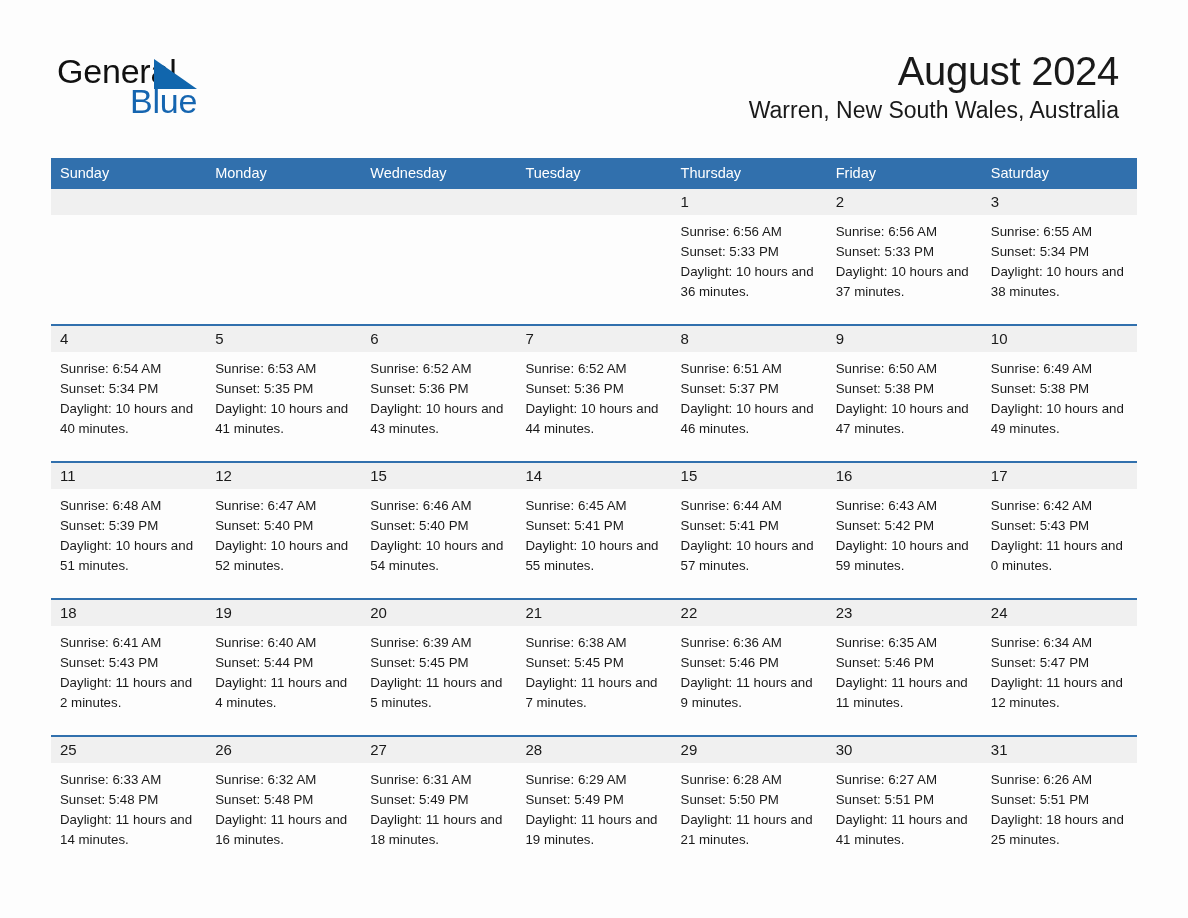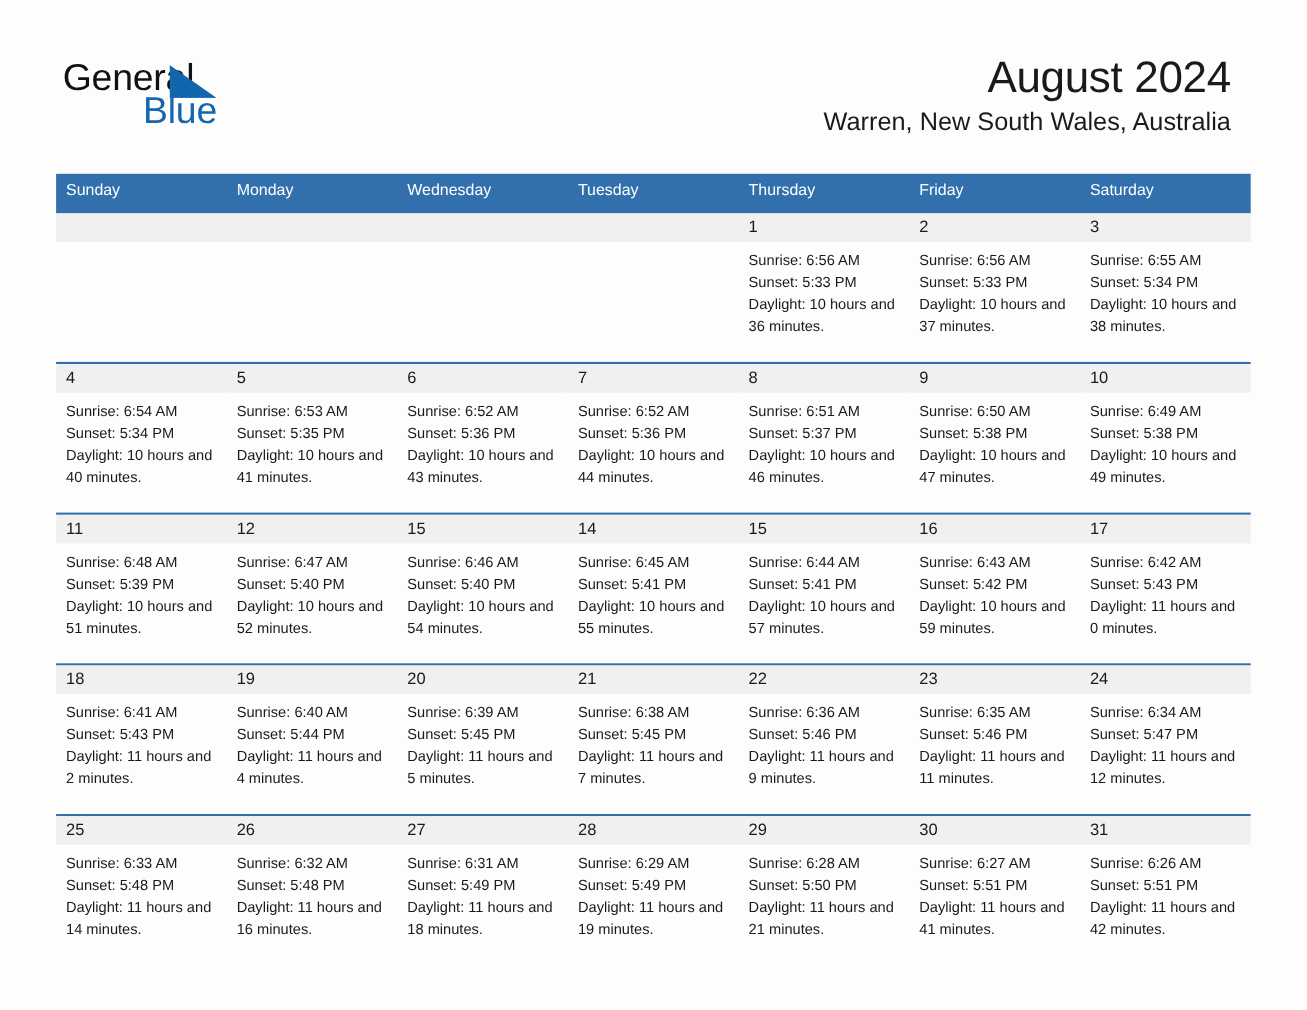--- a/index.html
+++ b/index.html
@@ -92,21 +92,21 @@
   .calendar {
     position: absolute;
     left: 51px;
     top: 158px;
     width: 1086px;
   }
 
   .weekday-row {
     display: flex;
     background: #3170ad;
-    height: 36px;
+    height: 31px;
   }
   .weekday {
     flex: 1 1 0;
     min-width: 0;
     color: #ffffff;
     font-size: 14.5px;
     line-height: 31px;
     padding-left: 9px;
     box-sizing: border-box;
     white-space: nowrap;
@@ -471,19 +471,19 @@
           <div>Sunrise: 6:27 AM</div>
           <div>Sunset: 5:51 PM</div>
           <div class="daylight">Daylight: 11 hours and 41 minutes.</div>
         </div>
       </div>
       <div class="day-cell">
         <div class="day-num">31</div>
         <div class="day-info">
           <div>Sunrise: 6:26 AM</div>
           <div>Sunset: 5:51 PM</div>
-          <div class="daylight">Daylight: 11 hours and 42 minutes.</div>
+          <div class="daylight">Daylight: 18 hours and 25 minutes.</div>
         </div>
       </div>
     </div>
 
   </div>
 </div>
 
 </body></html>

